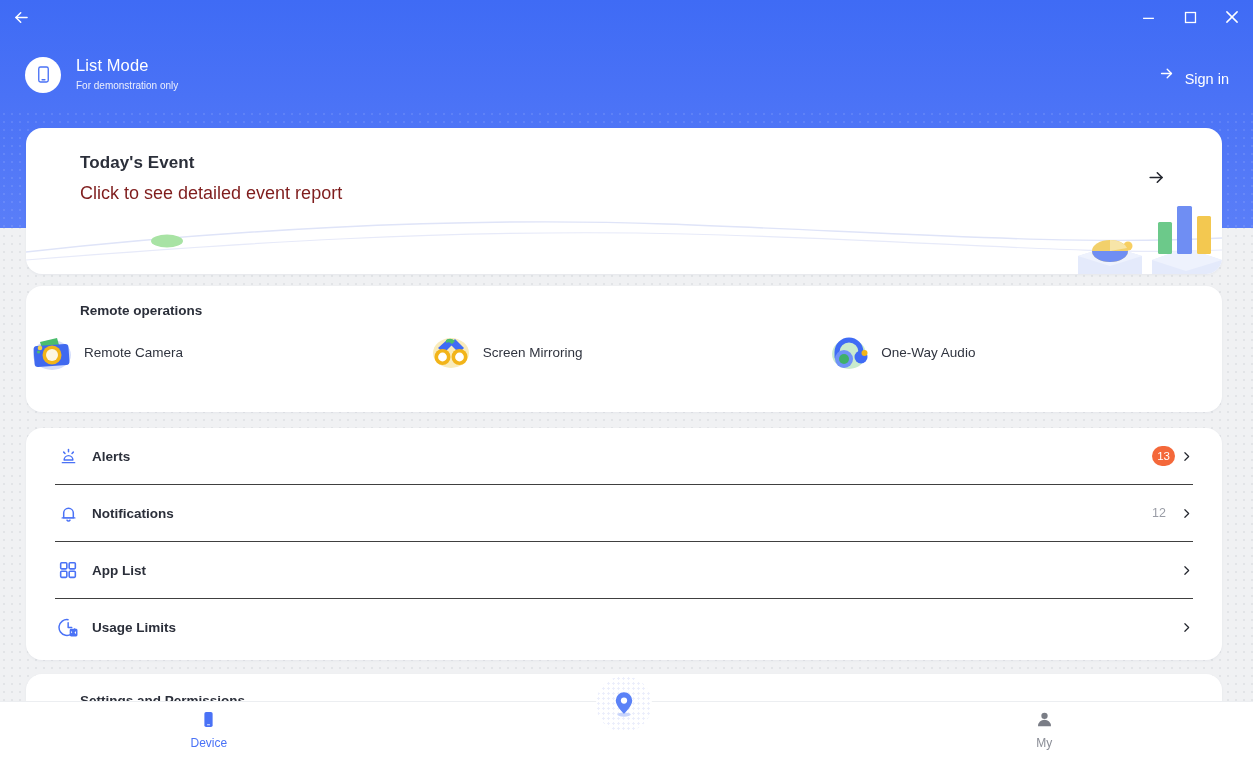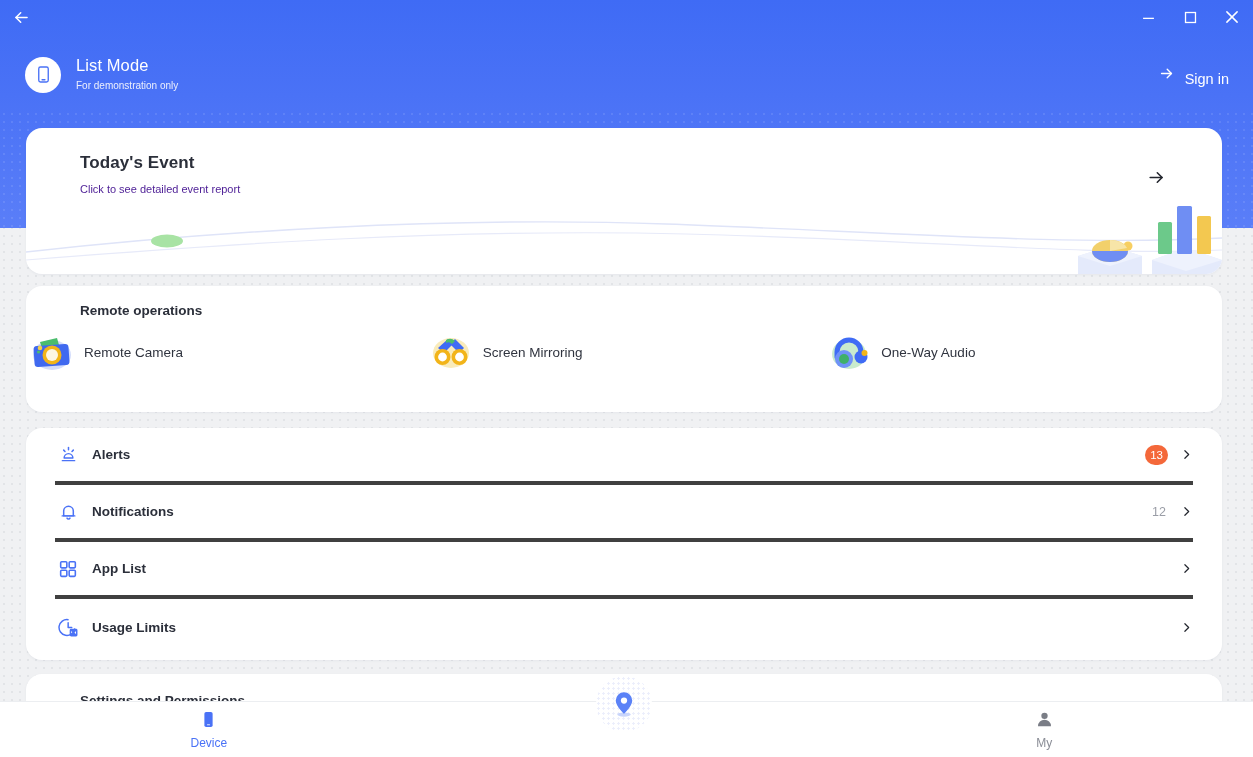--- a/index.html
+++ b/index.html
@@ -138,22 +138,22 @@
     position: absolute;
     left: 54px; top: 25px;
     font-size: 17px;
     font-weight: bold;
     color: #2b2f3a;
     letter-spacing: .1px;
   }
   .event-sub {
     position: absolute;
     left: 54px; top: 55px;
-    font-size: 11px;
-    color: #4c1d95;
+    font-size: 18px;
+    color: #7f1d1d;
   }
   .event-arrow {
     position: absolute;
     right: 53px; top: 36px;
     width: 26px; height: 26px;
     display: flex; align-items: center; justify-content: center;
     cursor: pointer;
   }
   .event-illu {
     position: absolute;
@@ -198,21 +198,21 @@
     top: 428px;
     height: 232px;
     padding: 0 29px;
   }
   .row {
     position: relative;
     height: 57px;
     display: flex;
     align-items: center;
     cursor: pointer;
-    border-bottom: 4px solid #404040;
+    border-bottom: 1px solid #404040;
   }
   .row:last-child { border-bottom: none; }
   .row-ico {
     width: 26px; height: 26px;
     display: flex; align-items: center; justify-content: center;
     flex: none;
     margin-right: 11px;
   }
   .row-label {
     font-size: 13.5px;
@@ -221,21 +221,21 @@
     flex: 1;
   }
   .badge {
     min-width: 20px; height: 20px;
     border-radius: 10px;
     background: #f4683a;
     color: #fff;
     font-size: 11.5px;
     display: flex; align-items: center; justify-content: center;
     padding: 0 5px;
-    margin-right: 11px;
+    margin-right: 4px;
   }
   .count {
     font-size: 12.5px;
     color: #9a9da6;
     margin-right: 13px;
   }
   .chev {
     width: 14px; height: 14px;
     display: flex; align-items: center; justify-content: center;
     flex: none;

